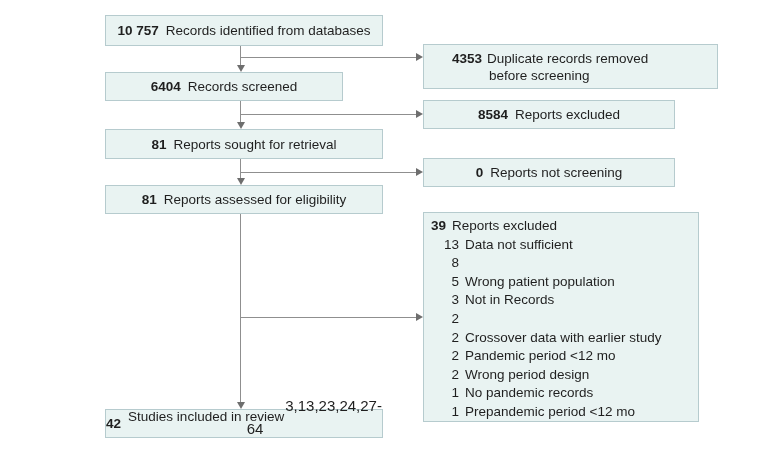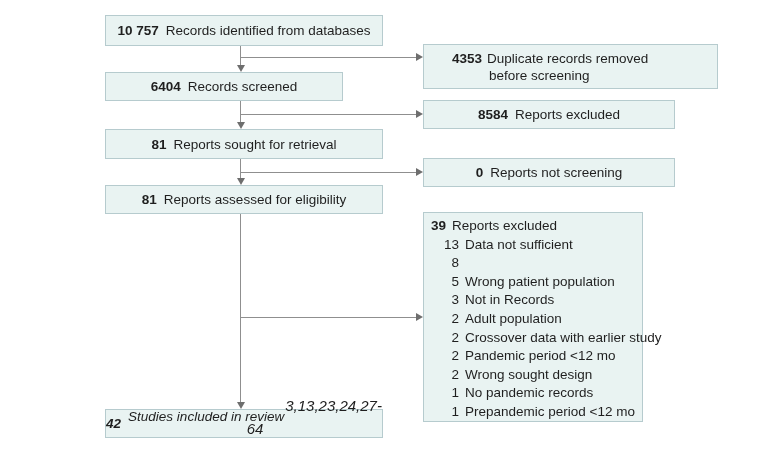--- a/index.html
+++ b/index.html
@@ -22,27 +22,27 @@
     display:flex;align-items:center;justify-content:center;
     text-align:center;
   }
   .count{font-weight:bold;}
   .box.center .count{margin-right:7px;}
   
   .l1{left:105px;top:15px;width:278px;height:31px;}
   .l2{left:105px;top:72px;width:238px;height:29px;}
   .l3{left:105px;top:129px;width:278px;height:30px;}
   .l4{left:105px;top:185px;width:278px;height:29px;}
-  .l5{left:105px;top:409px;width:278px;height:29px;font-style:italic;}
+  .l5{left:105px;top:409px;width:278px;height:29px;}
   sup.refs{font-size:15px;position:relative;top:-4px;margin-left:1px;font-weight:normal;}
   
   .r1{left:423px;top:35px;width:295px;height:45px;display:flex;align-items:center;margin-top:9px;}
   .r2{left:423px;top:100px;width:252px;height:29px;}
   .r3{left:423px;top:158px;width:252px;height:29px;}
-  .r4{left:423px;top:212px;width:220px;height:210px;padding:4px 6px 0 7px;line-height:18.6px;}
+  .r4{left:423px;top:212px;width:276px;height:210px;padding:4px 6px 0 7px;line-height:18.6px;}
   .hang{
     width:200px;margin:0 auto;
     padding-left:37px;text-indent:-37px;
     line-height:17px;text-align:left;
   }
   .hang .count{margin-right:5px;}
   .r4-header .count{margin-right:6px;}
   .reason{display:flex;}
   .reason .num{width:28px;text-align:right;font-weight:normal;flex:0 0 auto;}
   .reason .lbl{margin-left:6px;white-space:nowrap;}
@@ -120,33 +120,32 @@
     <div class="reason">
       <span class="num">5</span>
       <span class="lbl">Wrong patient population</span>
     </div>
     <div class="reason">
       <span class="num">3</span>
       <span class="lbl">Not in Records</span>
     </div>
     <div class="reason">
       <span class="num">2</span>
-      <span class="lbl">Adult population</span>
     </div>
     <div class="reason">
       <span class="num">2</span>
       <span class="lbl">Crossover data with earlier study</span>
     </div>
     <div class="reason">
       <span class="num">2</span>
       <span class="lbl">Pandemic period &lt;12 mo</span>
     </div>
     <div class="reason">
       <span class="num">2</span>
-      <span class="lbl">Wrong sought design</span>
+      <span class="lbl">Wrong period design</span>
     </div>
     <div class="reason">
       <span class="num">1</span>
       <span class="lbl">No pandemic records</span>
     </div>
     <div class="reason">
       <span class="num">1</span>
       <span class="lbl">Prepandemic period &lt;12 mo</span>
     </div>
   </div>

